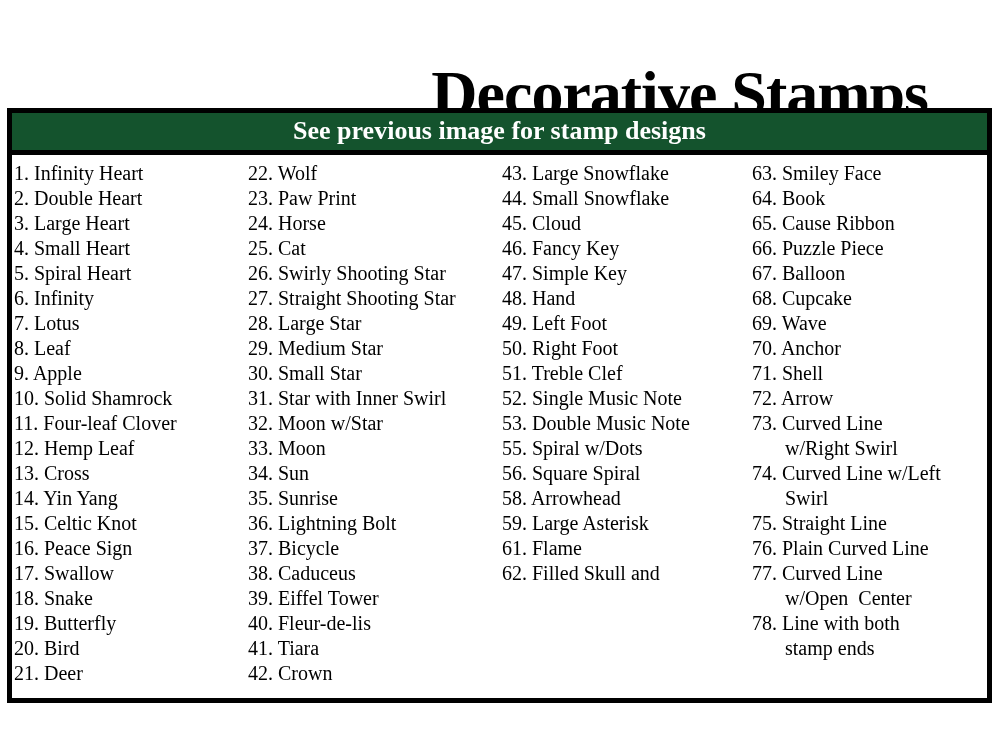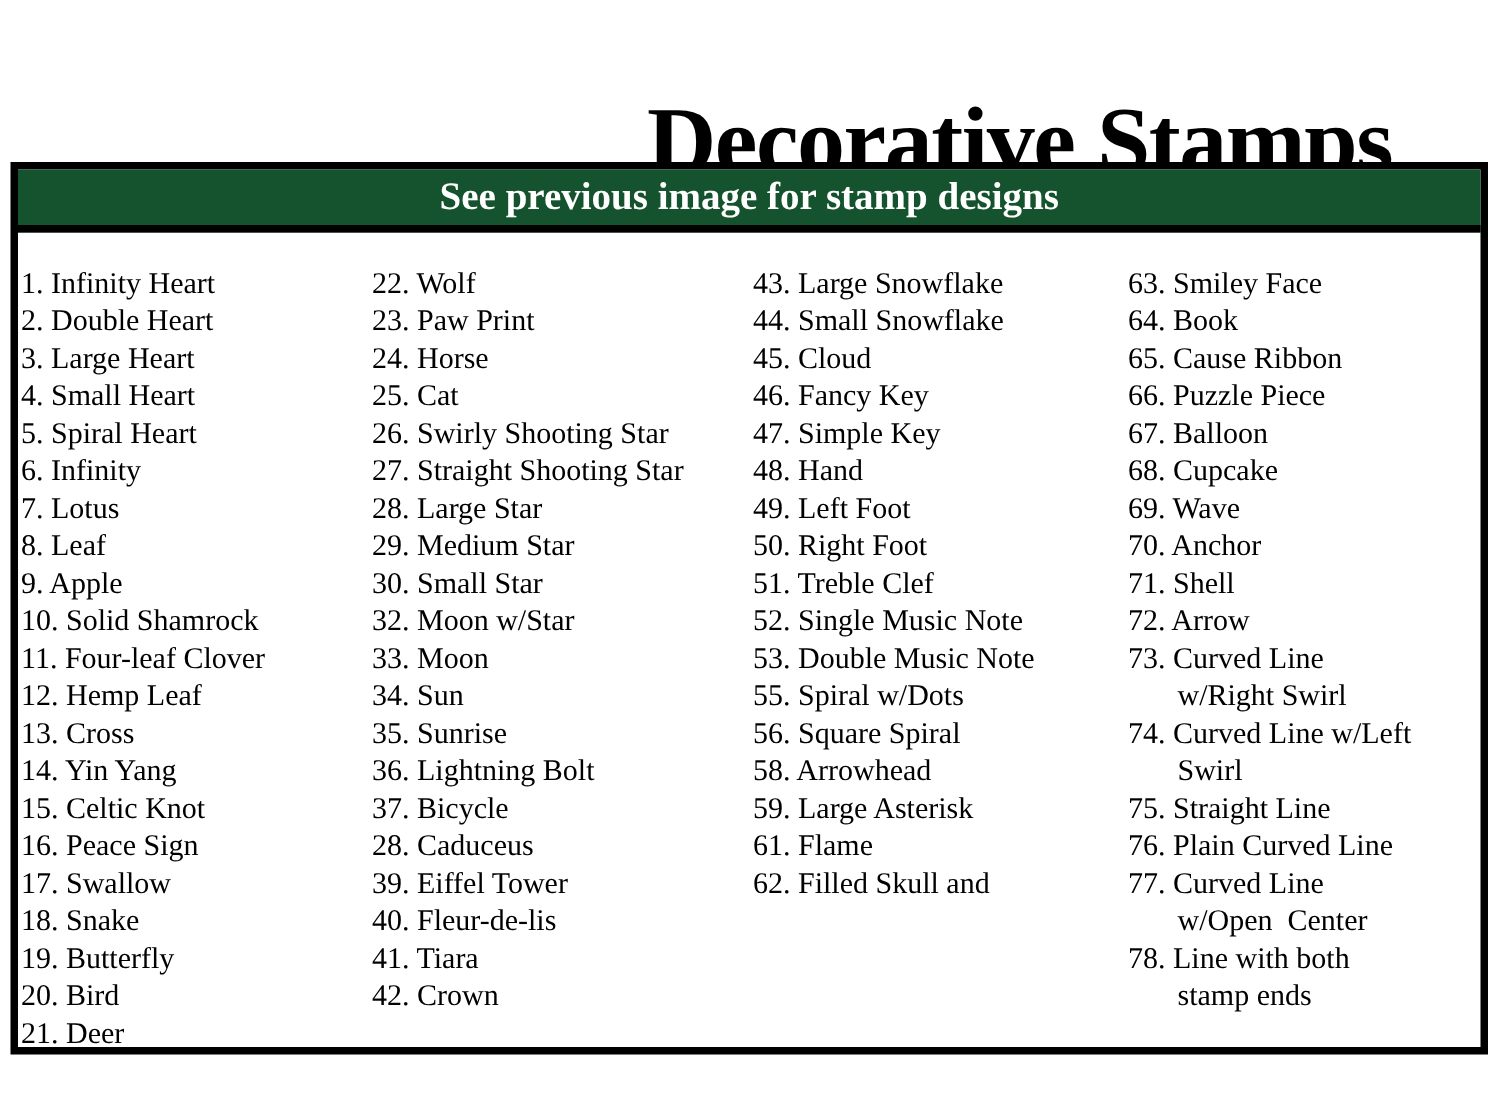--- a/index.html
+++ b/index.html
@@ -47,21 +47,21 @@
     align-items: center;
     justify-content: center;
     font-weight: bold;
     font-size: 26px;
     padding-bottom: 2px;
     box-sizing: content-box;
   }
   .columns {
     display: grid;
     grid-template-columns: 234px 254px 250px 1fr;
-    padding-top: 22px;
+    padding-top: 6px;
   }
   .list-column {
     padding-left: 2px;
   }
   .item { margin: 0; }
   .line {
     font-size: 20px;
     line-height: 25px;
     white-space: pre-wrap;
   }
@@ -170,39 +170,42 @@
           <div class="item">
             <div class="line">28. Large Star</div>
           </div>
           <div class="item">
             <div class="line">29. Medium Star</div>
           </div>
           <div class="item">
             <div class="line">30. Small Star</div>
           </div>
           <div class="item">
+            <div class="line">31. Star with Inner Swirl</div>
+          </div>
+          <div class="item">
             <div class="line">32. Moon w/Star</div>
           </div>
           <div class="item">
             <div class="line">33. Moon</div>
           </div>
           <div class="item">
             <div class="line">34. Sun</div>
           </div>
           <div class="item">
             <div class="line">35. Sunrise</div>
           </div>
           <div class="item">
             <div class="line">36. Lightning Bolt</div>
           </div>
           <div class="item">
             <div class="line">37. Bicycle</div>
           </div>
           <div class="item">
-            <div class="line">28. Caduceus</div>
+            <div class="line">38. Caduceus</div>
           </div>
           <div class="item">
             <div class="line">39. Eiffel Tower</div>
           </div>
           <div class="item">
             <div class="line">40. Fleur-de-lis</div>
           </div>
           <div class="item">
             <div class="line">41. Tiara</div>
           </div>

